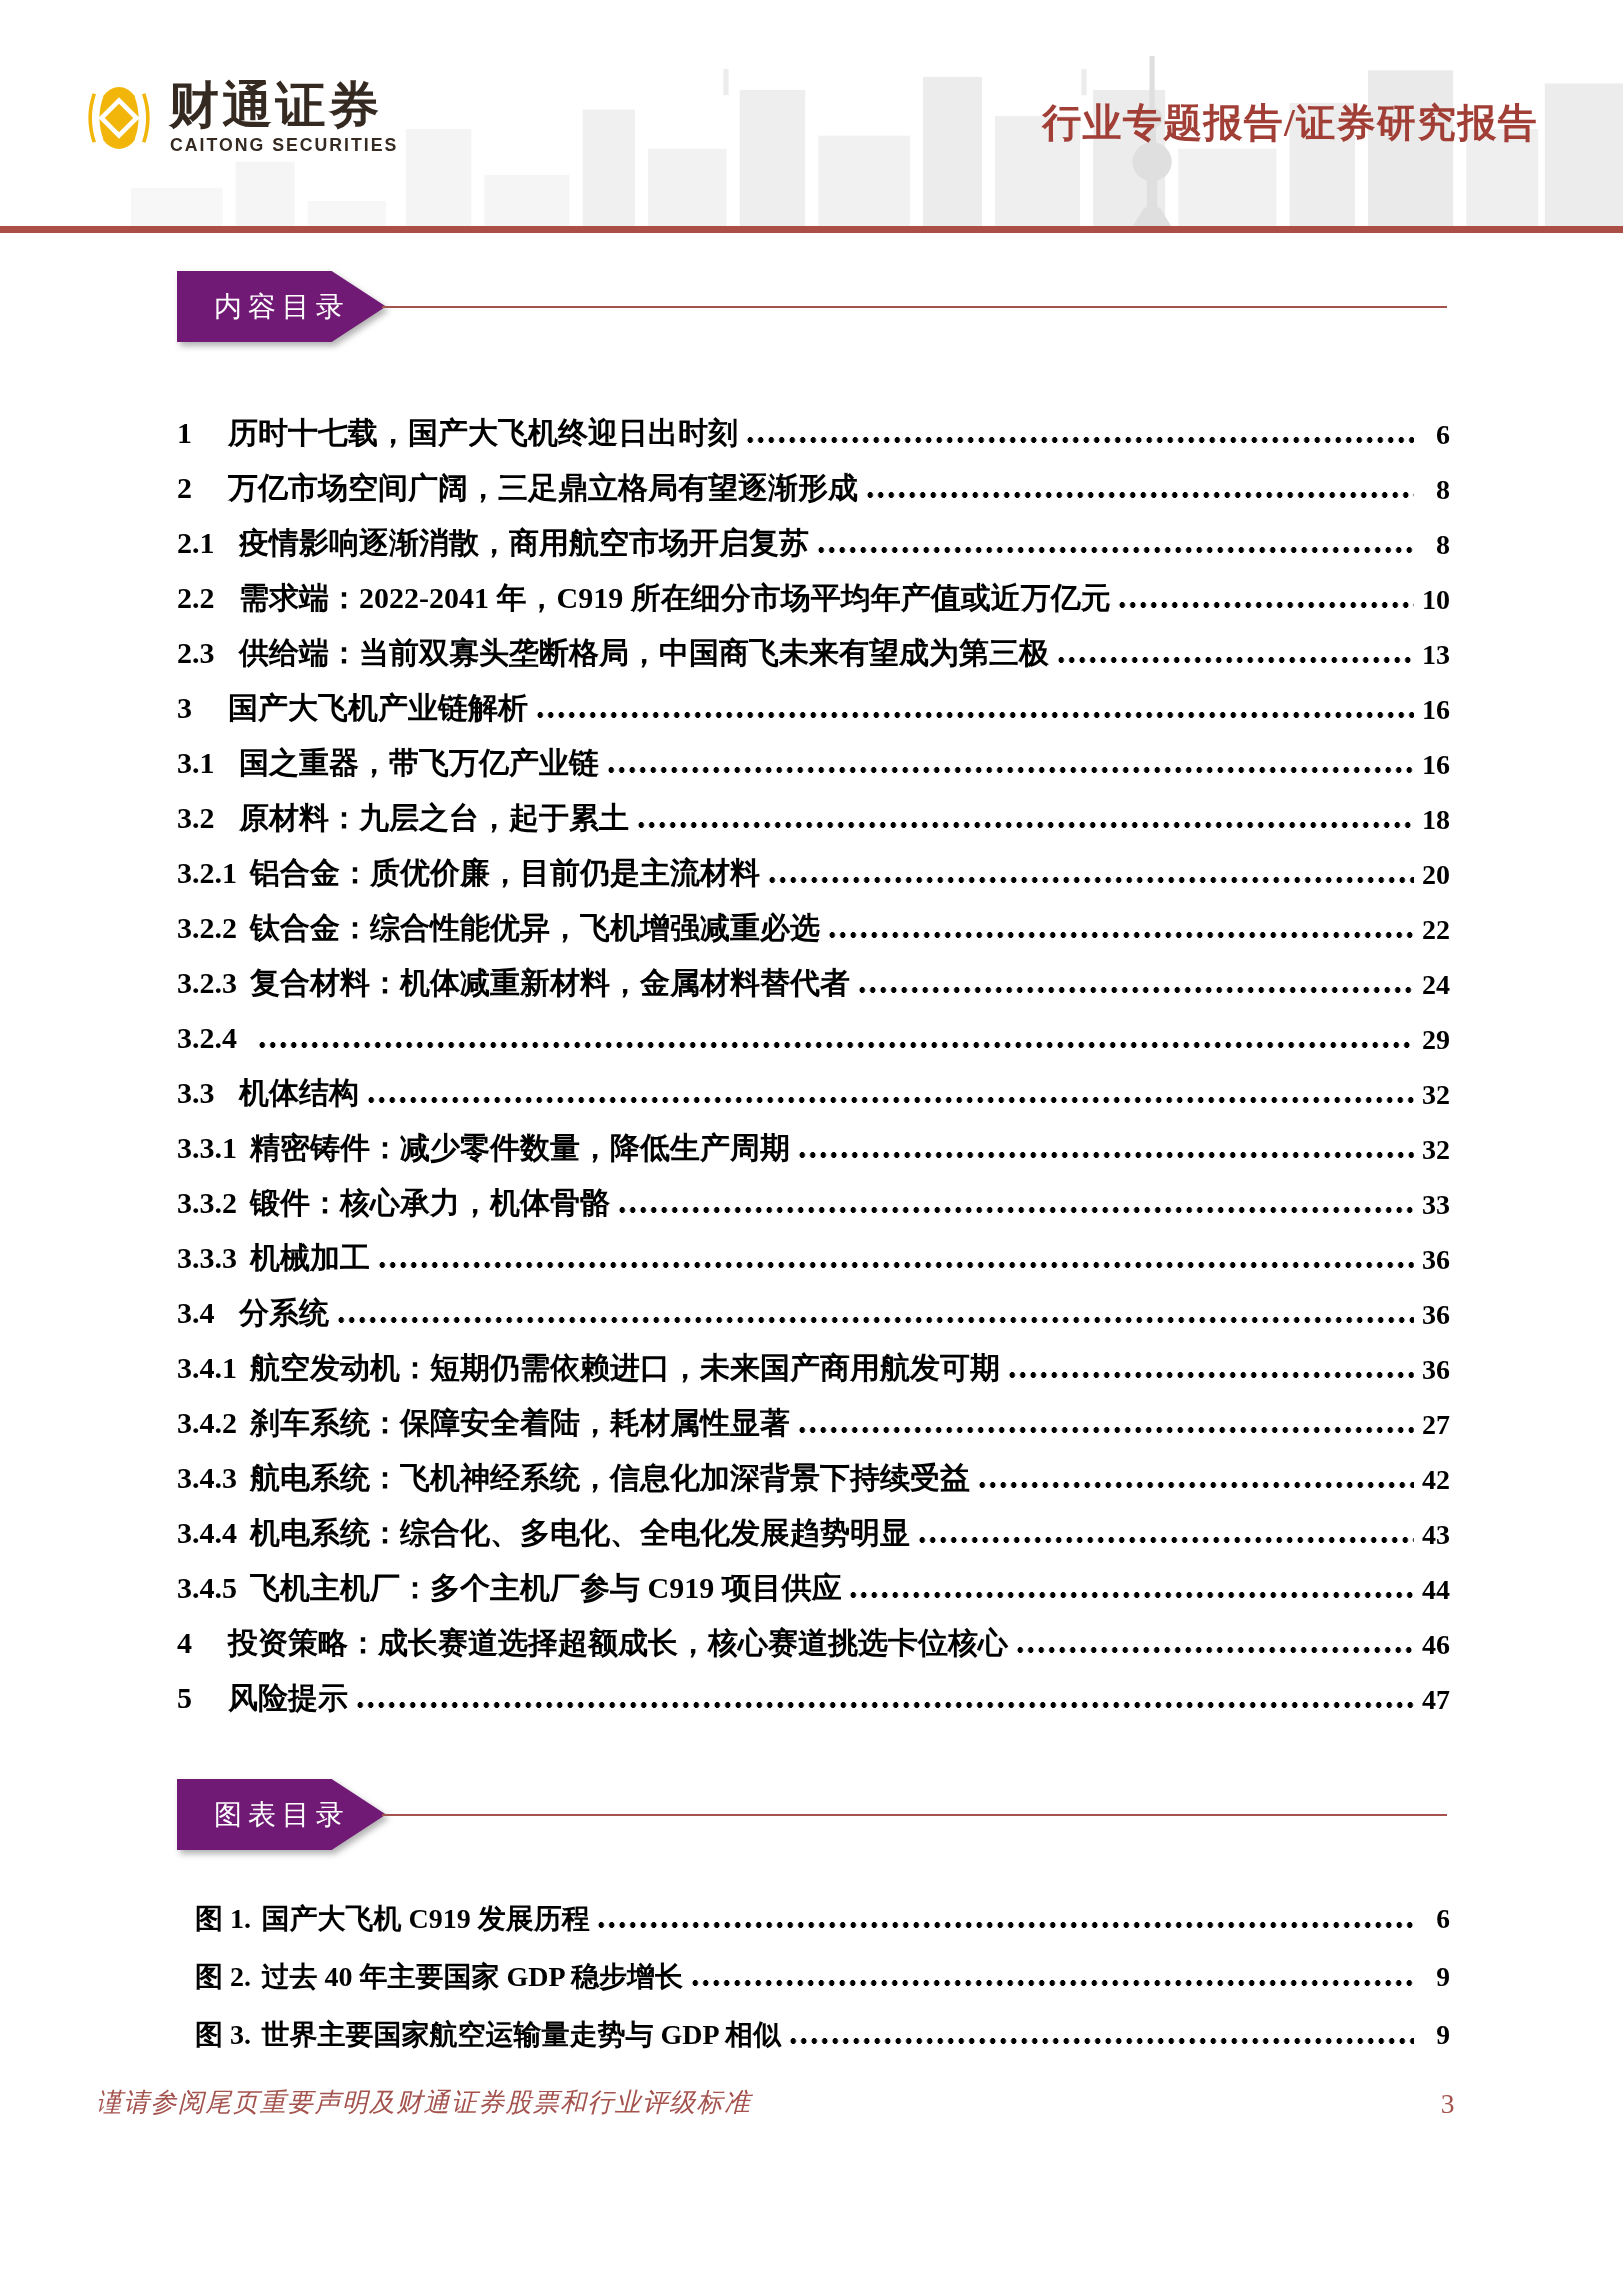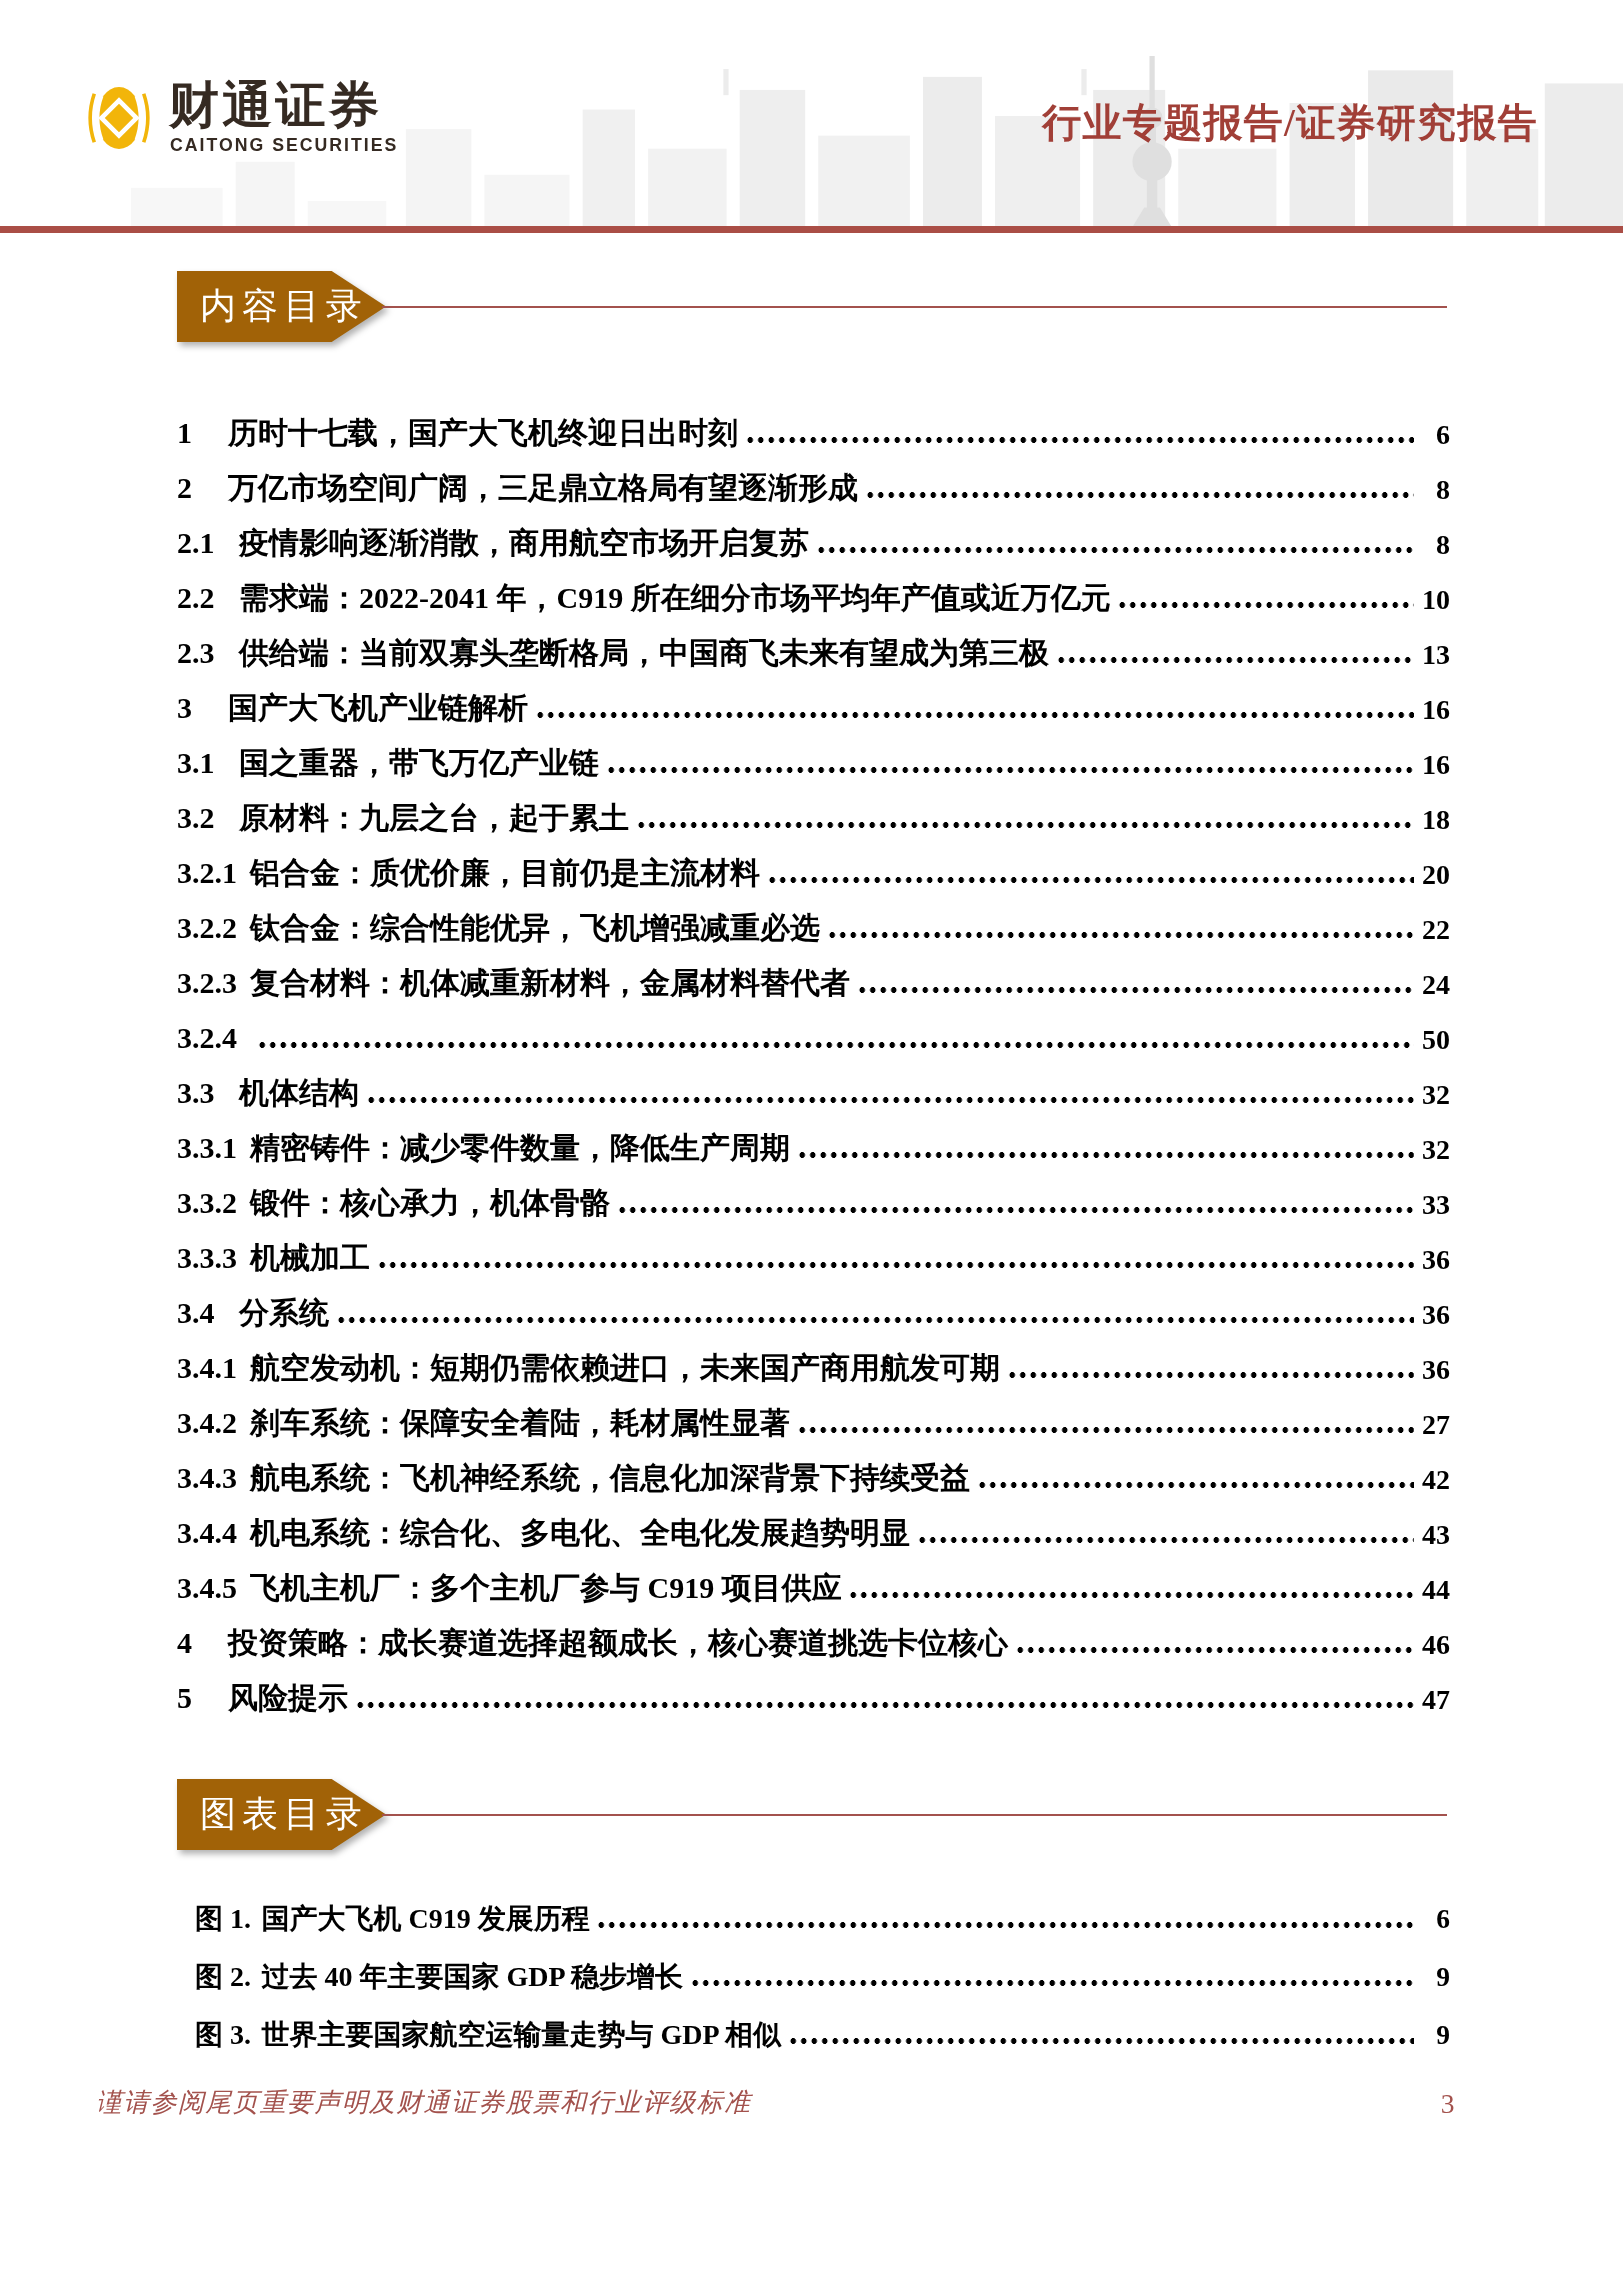--- a/index.html
+++ b/index.html
@@ -17,24 +17,24 @@
     color:#352a22;letter-spacing:3.3px;line-height:1;}
   .logo-en{position:absolute;left:85px;top:69px;font-size:17.7px;font-weight:bold;
     color:#352a22;letter-spacing:2px;line-height:1;
     font-family:"Liberation Sans","DejaVu Sans",sans-serif;}
   .report-type{position:absolute;right:85px;top:103px;font-size:39px;font-weight:bold;
     color:#a13f37;letter-spacing:1.3px;line-height:1;}
   .header-rule{position:absolute;left:0;top:226px;width:1623px;height:6.5px;background:#aa4e46;}
   
   .banner-wrap{position:absolute;left:177px;width:209px;height:71px;
     filter:drop-shadow(3.3px 4.6px 3.3px rgba(0,0,0,0.30));}
-  .banner{width:100%;height:100%;background:#a16207;
+  .banner{width:100%;height:100%;background:#701a75;
     clip-path:polygon(0 0,74% 0,100% 50%,74% 100%,0 100%);
-    color:#ffffff;font-size:36px;letter-spacing:5.9px;line-height:71px;
-    padding-left:23px;box-sizing:border-box;}
+    color:#ffffff;font-size:28px;letter-spacing:5.9px;line-height:71px;
+    padding-left:37px;box-sizing:border-box;}
   .banner-line{position:absolute;height:2px;background:#a3524d;}
   .toc-banner-wrap{top:271px;}
   .toc-banner-line{left:382px;top:306px;width:1065px;}
   .fig-banner-wrap{top:1779px;}
   .fig-banner-line{left:382px;top:1814px;width:1065px;}
   
   .toc-list{position:absolute;left:177px;top:395px;width:1273px;}
   .toc-row{display:flex;align-items:flex-end;height:55px;font-weight:bold;font-size:30px;}
   .toc-num{flex:none;width:51px;line-height:1.12;}
   .toc-row.d2 .toc-num{width:62px;}
@@ -176,21 +176,21 @@
     </div>
     <div class="toc-row d3">
       <span class="toc-num">3.2.3</span>
       <span class="toc-title">复合材料：机体减重新材料，金属材料替代者</span>
       <span class="dots"></span>
       <span class="toc-page">24</span>
     </div>
     <div class="toc-row d3">
       <span class="toc-num">3.2.4</span>
       <span class="dots"></span>
-      <span class="toc-page">50</span>
+      <span class="toc-page">29</span>
     </div>
     <div class="toc-row d2">
       <span class="toc-num">3.3</span>
       <span class="toc-title">机体结构</span>
       <span class="dots"></span>
       <span class="toc-page">32</span>
     </div>
     <div class="toc-row d3">
       <span class="toc-num">3.3.1</span>
       <span class="toc-title">精密铸件：减少零件数量，降低生产周期</span>

